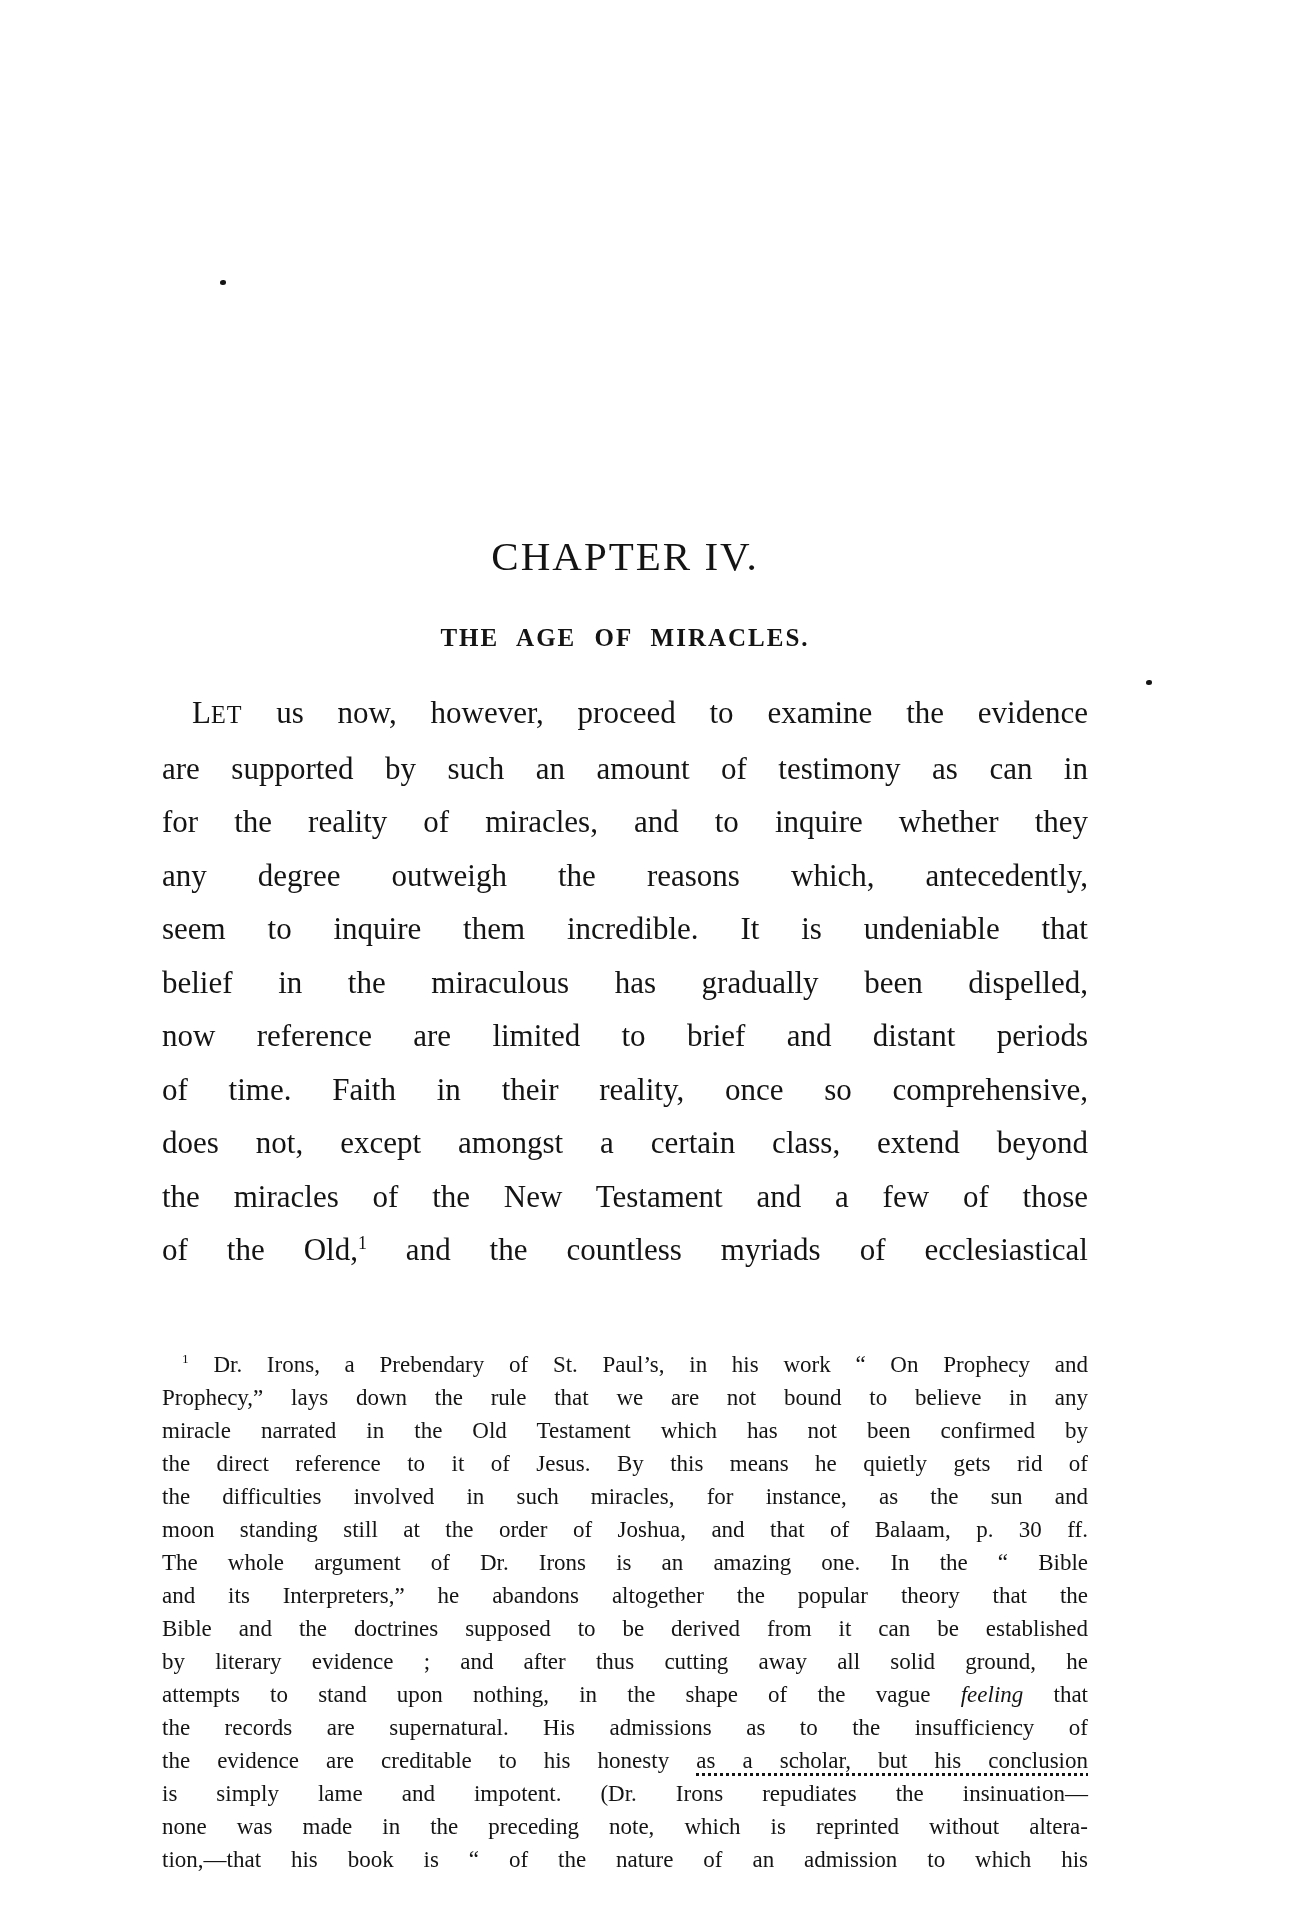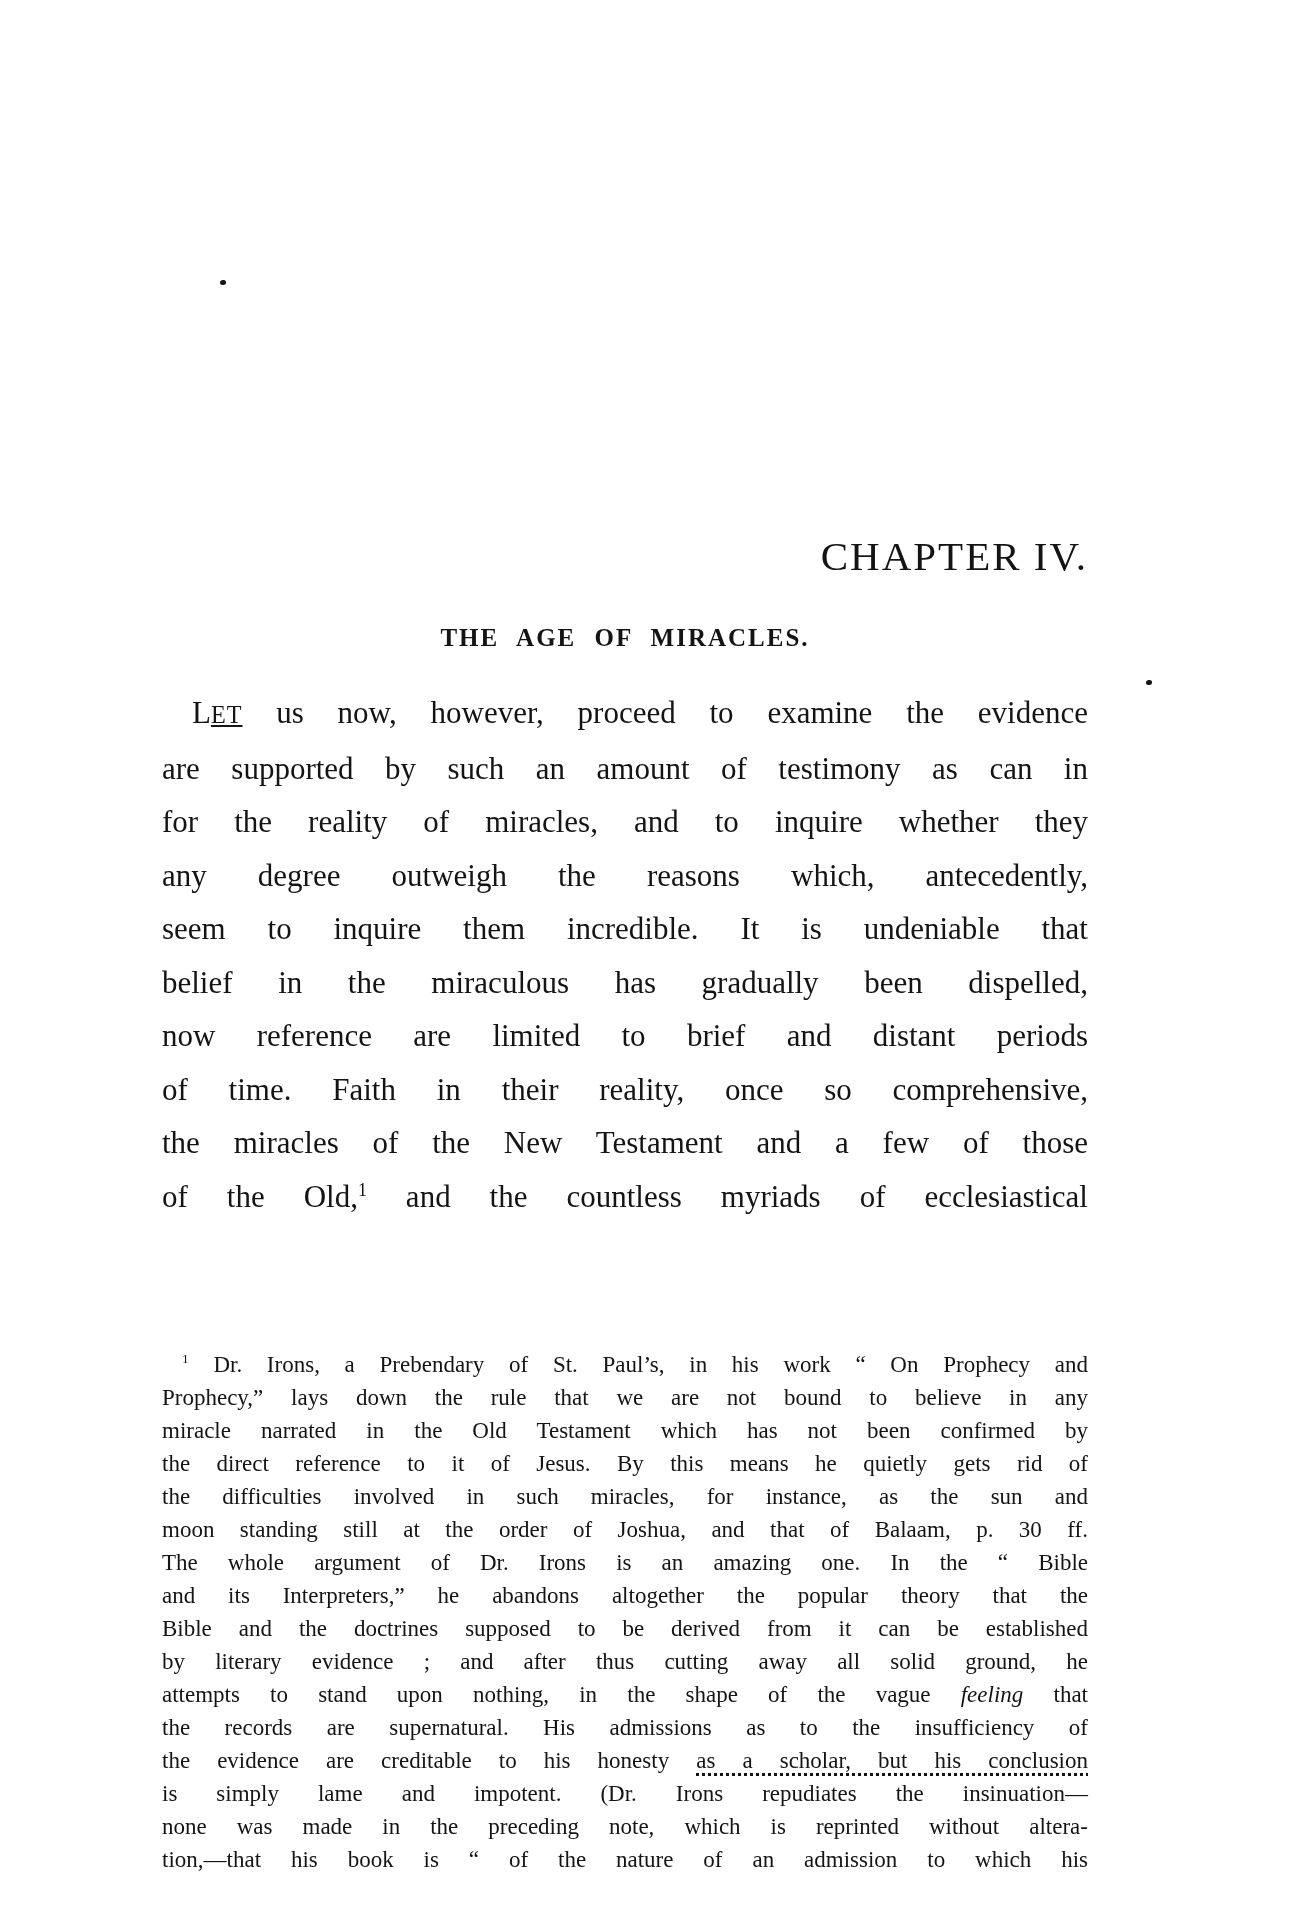--- a/index.html
+++ b/index.html
@@ -9,21 +9,21 @@
     width: 1292px;
     height: 1925px;
     background: #ffffff;
     color: #141414;
     font-family: "Liberation Serif", "DejaVu Serif", serif;
     overflow: hidden;
   }
   .heading {
     position: absolute;
     left: 162px; width: 926px; top: 532px;
-    text-align: right;
+    text-align: center;
     font-size: 41px;
     font-weight: normal;
     letter-spacing: 2px;
   }
   .subtitle {
     position: absolute;
     left: 162px; width: 926px; top: 624px;
     text-align: center;
     font-size: 25px;
     font-weight: bold;
@@ -44,21 +44,21 @@
     line-height: 33px;
     word-spacing: 1px;
   }
   .tline {
     text-align: justify;
     text-align-last: justify;
     text-justify: inter-word;
   }
   .tline.indent { text-indent: 30px; }
   .footnote .tline.indent { text-indent: 20px; }
-  .sc { font-size: 0.78em; letter-spacing: 1px; text-decoration: underline; }
+  .sc { font-size: 0.78em; letter-spacing: 1px; }
   .sup { font-size: 0.58em; vertical-align: super; line-height: 0; }
   .i { font-style: italic; }
   .dotted {
     text-decoration: underline dotted 2.5px;
     text-underline-offset: 5px;
   }
   .speck {
     position: absolute;
     width: 6px; height: 5px;
     background: #141414;
@@ -73,20 +73,21 @@
   <h2 class="subtitle">THE AGE OF MIRACLES.</h2>
   <div class="bodytext">
       <div class="tline indent"><span>L</span><span class="sc">ET</span><span> us now, however, proceed to examine the evidence</span></div>
       <div class="tline"><span>are supported by such an amount of testimony as can in</span></div>
       <div class="tline"><span>for the reality of miracles, and to inquire whether they</span></div>
       <div class="tline"><span>any degree outweigh the reasons which, antecedently,</span></div>
       <div class="tline"><span>seem to inquire them incredible.  It is undeniable that</span></div>
       <div class="tline"><span>belief in the miraculous has gradually been dispelled,</span></div>
       <div class="tline"><span>now reference are limited to brief and distant periods</span></div>
       <div class="tline"><span>of time.  Faith in their reality, once so comprehensive,</span></div>
+      <div class="tline"><span>does not, except amongst a certain class, extend beyond</span></div>
       <div class="tline"><span>the miracles of the New Testament and a few of those</span></div>
       <div class="tline"><span>of the Old,</span><span class="sup">1</span><span> and the countless myriads of ecclesiastical</span></div>
     </div>
   <div class="footnote">
       <div class="tline indent"><span class="sup">1</span><span> Dr. Irons, a Prebendary of St. Paul’s, in his work “ On Prophecy and</span></div>
       <div class="tline"><span>Prophecy,” lays down the rule that we are not bound to believe in any</span></div>
       <div class="tline"><span>miracle narrated in the Old Testament which has not been confirmed by</span></div>
       <div class="tline"><span>the direct reference to it of Jesus.  By this means he quietly gets rid of</span></div>
       <div class="tline"><span>the difficulties involved in such miracles, for instance, as the sun and</span></div>
       <div class="tline"><span>moon standing still at the order of Joshua, and that of Balaam, p. 30 ff.</span></div>

